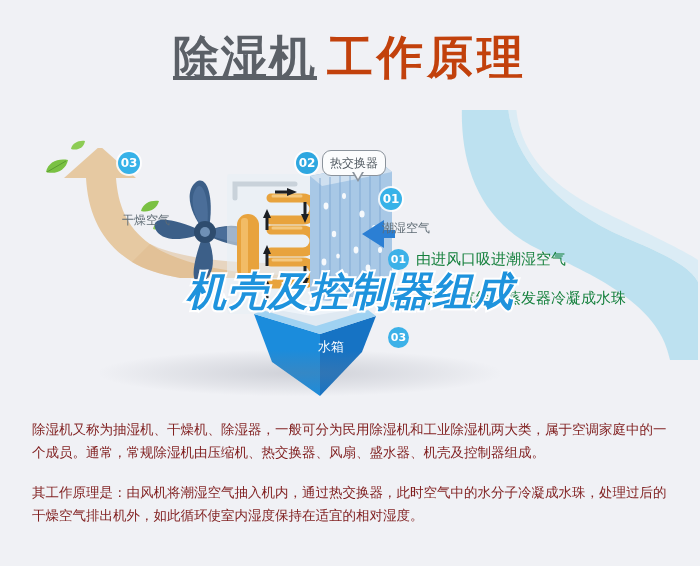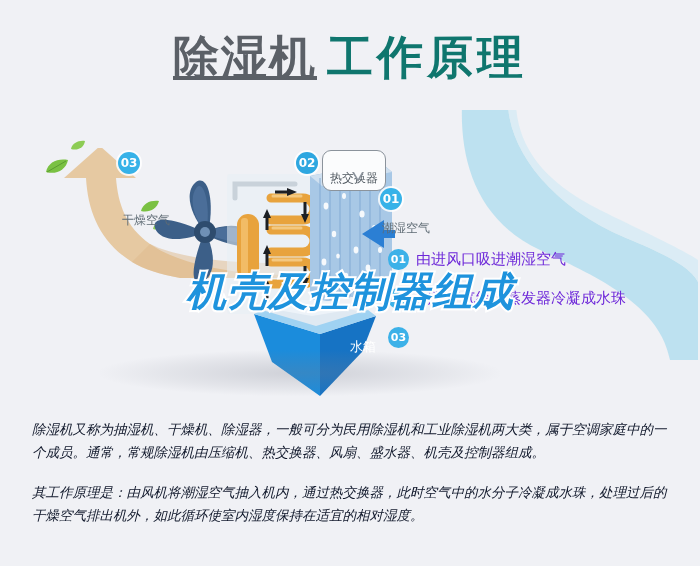--- a/index.html
+++ b/index.html
@@ -12,21 +12,21 @@
   .page{position:relative;width:700px;height:566px;}
 
   
   .title{
     position:absolute;left:0;top:28px;width:700px;
     text-align:center;white-space:nowrap;
     font-size:46px;font-weight:bold;letter-spacing:2px;
     line-height:58px;
   }
   .title .t1{color:#5b6067;text-decoration:underline;}
-  .title .t2{color:#0f766e;margin-left:10px;letter-spacing:4px;}
+  .title .t2{color:#c2410c;margin-left:10px;letter-spacing:4px;}
 
   
   .stage{position:absolute;left:0;top:110px;width:700px;height:290px;}
 
   
   .humid-band{position:absolute;left:430px;top:0;width:270px;height:250px;}
 
   
   .dry-arrow{position:absolute;left:40px;top:38px;width:300px;height:130px;}
 
@@ -52,58 +52,58 @@
     display:flex;align-items:center;justify-content:center;
     box-shadow:0 0 0 2px rgba(255,255,255,.85);
   }
   .badge.lite{background:#37b2e8;}
   .illus-label{
     position:absolute;color:#5e6b74;font-size:12px;white-space:nowrap;
   }
   .callout{
     position:absolute;border:1.6px solid #8b939c;border-radius:9px;
     background:#fbfcfd;color:#4d565e;font-size:12px;
-    padding:19px 7px 3px;white-space:nowrap;
+    padding:4px 7px 3px;white-space:nowrap;
   }
   .callout-tail{
     position:absolute;width:0;height:0;
     border-left:6px solid transparent;border-right:6px solid transparent;
     border-top:10px solid #8b939c;
   }
   .callout-tail:after{
     content:"";position:absolute;left:-4px;top:-10px;width:0;height:0;
     border-left:4px solid transparent;border-right:4px solid transparent;
     border-top:7px solid #fbfcfd;
   }
 
   
   .steps{position:absolute;left:388px;top:248px;width:290px;}
   .step{display:flex;align-items:center;margin-bottom:17px;height:22px;}
   .step-badge{
     flex:0 0 auto;width:21px;height:21px;border-radius:50%;
     background:#3cb1e8;color:#fff;font-size:11px;font-weight:bold;
     display:flex;align-items:center;justify-content:center;margin-right:7px;
   }
-  .step-text{color:#6d28d9;font-size:15px;white-space:nowrap;}
+  .step-text{color:#15803d;font-size:15px;white-space:nowrap;}
 
   
   .watermark{
     position:absolute;left:0;top:264px;width:700px;text-align:center;
     font-size:40px;font-weight:bold;letter-spacing:1px;
     color:#1e93dd;
     -webkit-text-stroke:4px #ffffff;
     paint-order:stroke fill;
     font-style:italic;
     white-space:nowrap;
     text-shadow:0 2px 2px rgba(255,255,255,.6);
   }
 
   
   .body-copy{position:absolute;left:32px;top:418px;width:640px;}
-  .para{color:#0f172a;font-size:13.5px;line-height:23px;margin-bottom:17px;font-style:italic;}
+  .para{color:#7f1d1d;font-size:13.5px;line-height:23px;margin-bottom:17px;}
   .para p{margin:0;}
 </style>
 </head>
 <body>
 
 <div class="page">
 
   <div class="title">
     <span class="t1">除湿机</span><span class="t2">工作原理</span>
   </div>
@@ -225,21 +225,21 @@
     <div class="badge lite" style="left:118px;top:42px;">03</div>
     <div class="illus-label" style="left:122px;top:102px;">干燥空气</div>
 
     <div class="badge" style="left:296px;top:42px;">02</div>
     <div class="callout" style="left:322px;top:40px;">热交换器</div>
     <div class="callout-tail" style="left:352px;top:62px;"></div>
 
     <div class="badge lite" style="left:380px;top:78px;">01</div>
     <div class="illus-label" style="left:382px;top:110px;text-align:center;">潮湿空气</div>
 
-    <div class="illus-label" style="left:318px;top:228px;color:#ffffff;font-size:13px;margin-left:32px;">水箱</div>
+    <div class="illus-label" style="left:318px;top:228px;color:#ffffff;font-size:13px;">水箱</div>
   </div>
 
   <div class="steps">
     <div class="step">
       <div class="step-badge">01</div>
       <div class="step-text">由进风口吸进潮湿空气</div>
     </div>
     <div class="step">
       <div class="step-badge">02</div>
       <div class="step-text">潮湿空气经过蒸发器冷凝成水珠</div>

